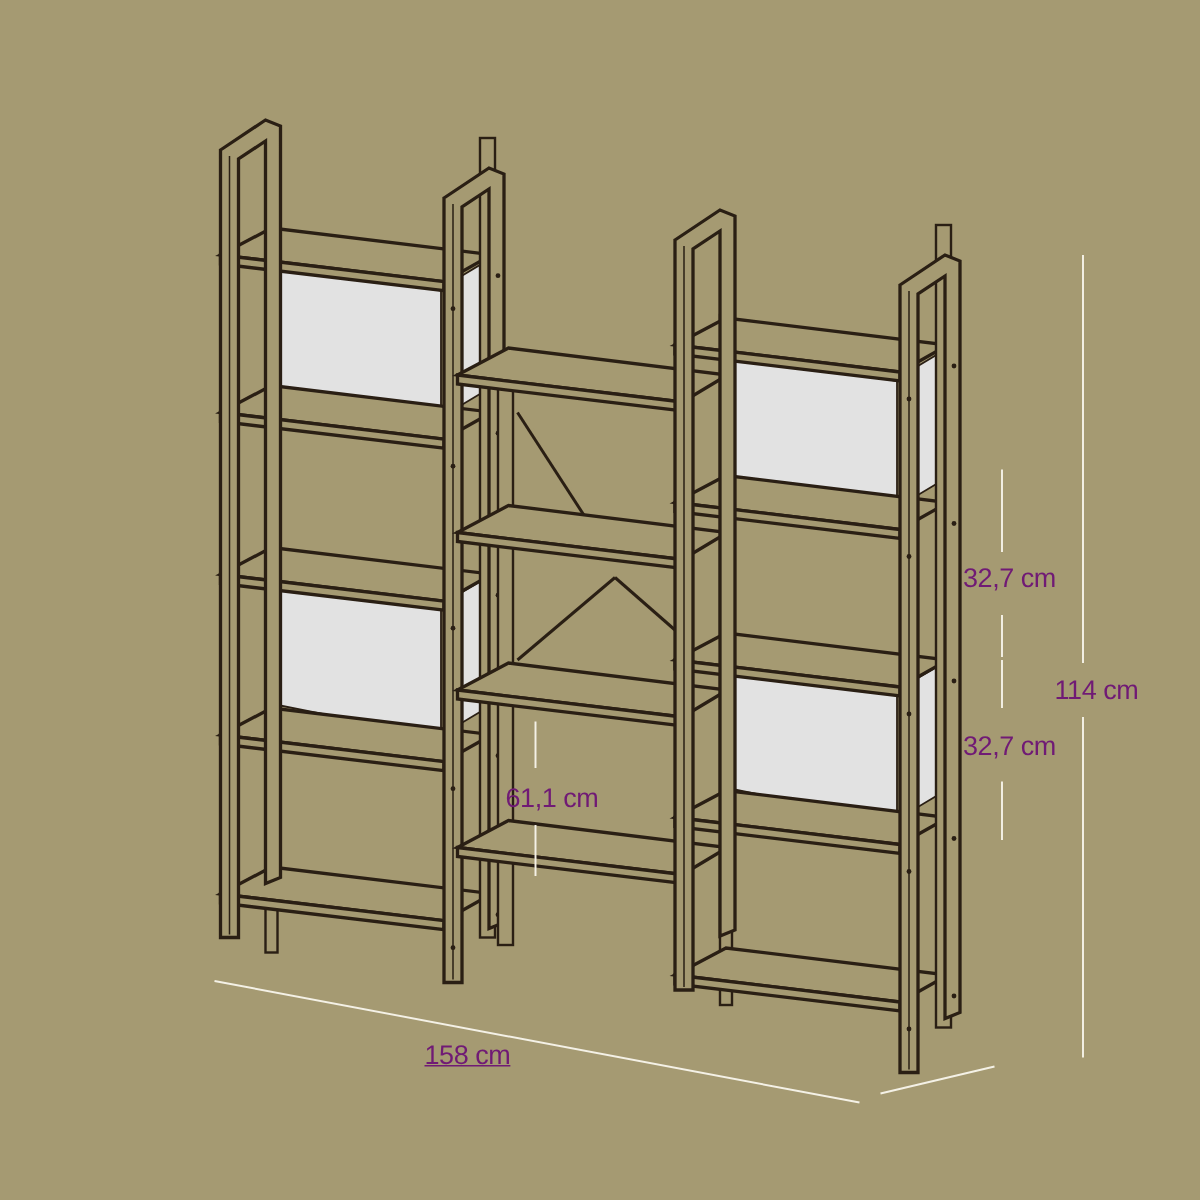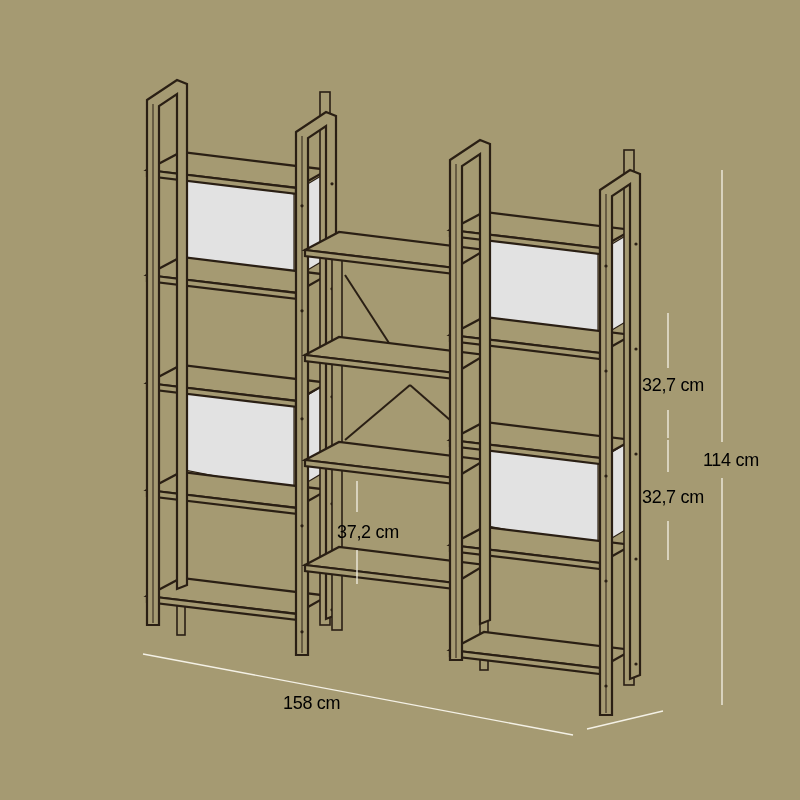--- a/index.html
+++ b/index.html
@@ -1,19 +1,19 @@
 <!DOCTYPE html>
 <html><head>
 <meta charset="utf-8">
 <style>
   html, body { margin:0; padding:0; }
   body { width:800px; height:800px; background:#A59A72; overflow:hidden; position:relative;
          font-family:"Liberation Sans", "DejaVu Sans", sans-serif; }
   #stage { position:absolute; left:0; top:0; width:800px; height:800px; }
-  .lbl { position:absolute; color:#000000; font-size:18px; font-weight:300; letter-spacing:-0.3px;
+  .lbl { position:absolute; color:#701a75; font-size:18px; font-weight:300; letter-spacing:-0.3px;
          white-space:nowrap; line-height:1; }
 </style>
 </head>
 <body>
 
 <div id="stage">
   <svg id="art" width="800" height="800" viewBox="0 0 800 800" xmlns="http://www.w3.org/2000/svg">
       <rect x="177" y="150" width="8" height="485" fill="#A59A72" stroke="#2A1F14" stroke-width="1.6"></rect>
       <polygon points="185,172 294,193.8 294,279.8 185,258" fill="#E2E2E2" stroke="#2A1F14" stroke-width="1.2"></polygon>
       <polygon points="308,183.8 328,171.8 328,257.8 308,269.8" fill="#E2E2E2" stroke="#2A1F14" stroke-width="1.2"></polygon>
@@ -95,15 +95,15 @@
       <line x1="668" y1="521" x2="668" y2="560" stroke="#F4F1E6" stroke-width="1.3"></line>
       <line x1="357" y1="481" x2="357" y2="512" stroke="#F4F1E6" stroke-width="1.3"></line>
       <line x1="357" y1="550" x2="357" y2="584" stroke="#F4F1E6" stroke-width="1.3"></line>
       <line x1="143" y1="654" x2="573" y2="735" stroke="#F4F1E6" stroke-width="1.3"></line>
       <line x1="587" y1="729" x2="663" y2="711" stroke="#F4F1E6" stroke-width="1.3"></line>
     </svg>
 
   <div class="lbl" style="left:642px; top:376px;">32,7 cm</div>
   <div class="lbl" style="left:642px; top:488px;">32,7 cm</div>
   <div class="lbl" style="left:703px; top:451px;">114 cm</div>
-  <div class="lbl" style="left:337px; top:523px;">37,2 cm</div>
-  <div class="lbl" style="left:283px; top:694px;">158 cm</div>
+  <div class="lbl" style="left:337px; top:523px;">61,1 cm</div>
+  <div class="lbl" style="left:283px; top:694px;text-decoration:underline;">158 cm</div>
 </div>
 
 </body></html>

